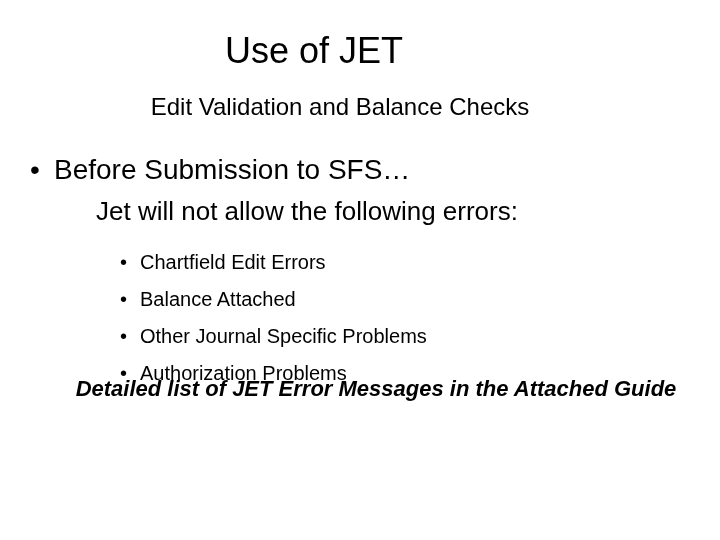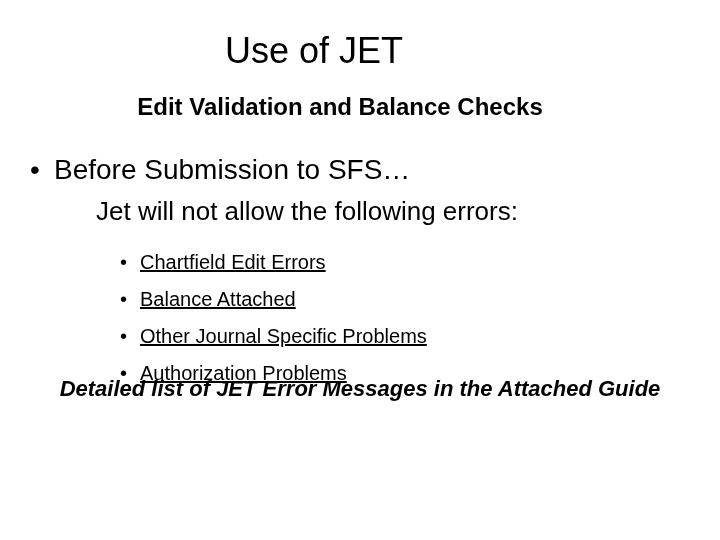--- a/index.html
+++ b/index.html
@@ -26,21 +26,21 @@
     font-size: 36px;
     font-weight: 400;
   }
   .subtitle {
     position: absolute;
     top: 93px;
     left: 0;
     width: 680px;
     text-align: center;
     font-size: 24px;
-    font-weight: 700;
+    font-weight: 400;
   }
   .body {
     position: absolute;
     top: 152px;
     left: 30px;
     width: 660px;
   }
   .lvl1 {
     font-size: 28px;
     font-weight: 400;
@@ -62,32 +62,31 @@
     padding-left: 66px;
     line-height: 1.25;
   }
   .lvl3 {
     font-size: 20px;
     font-weight: 400;
     margin: 12px 0 3px 0;
     padding-left: 110px;
     position: relative;
     line-height: 1.25;
-    text-decoration: underline;
   }
   .lvl3::before {
     content: "•";
     position: absolute;
     left: 90px;
     top: 0;
   }
   .footer-note {
     position: absolute;
     top: 375px;
-    left: 50px;
+    left: 66px;
     width: 620px;
     text-align: center;
     font-size: 22px;
     font-style: italic;
     font-weight: 700;
     line-height: 1.25;
   }
 </style>
 </head>
 <body>

